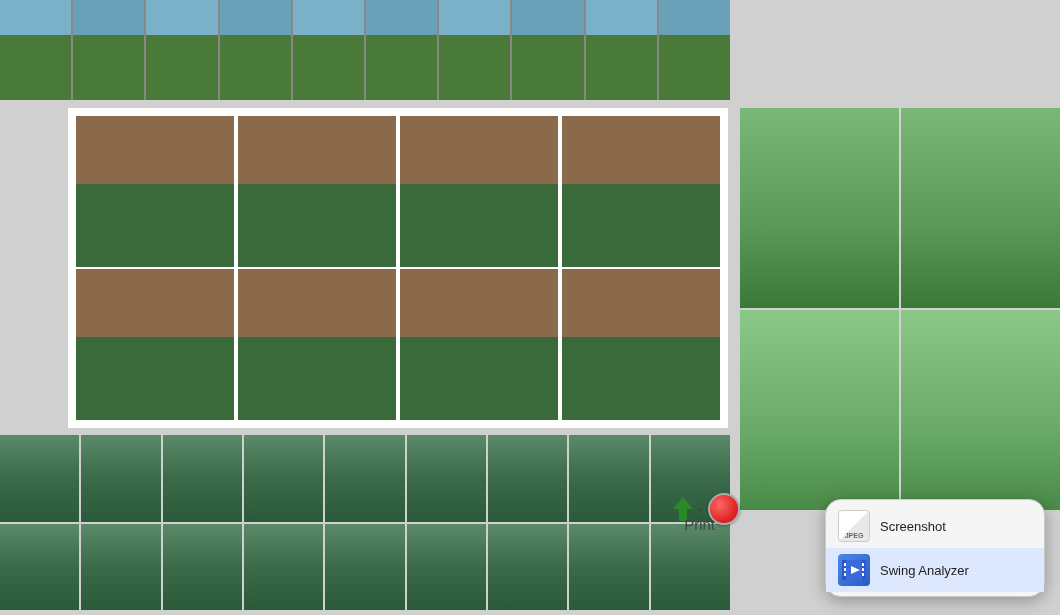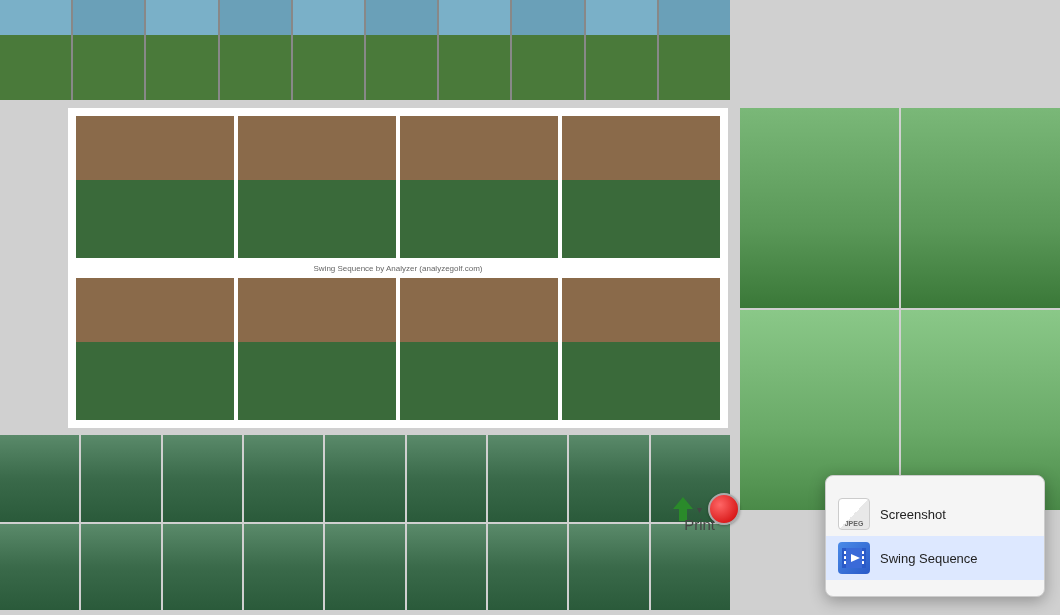--- a/index.html
+++ b/index.html
@@ -149,23 +149,23 @@
     }
 
     
     .dropdown-menu {
       position: absolute;
       bottom: 20px;
       right: 0px;
       width: 200px;
       background: #f5f5f5;
       border: 1px solid #ccc;
-      border-radius: 8px;
+      border-radius: 16px;
       box-shadow: 0 4px 16px rgba(0,0,0,0.3);
-      padding: 16px 0;
+      padding: 4px 0;
       z-index: 100;
     }
 
     .menu-item {
       display: flex;
       align-items: center;
       padding: 6px 12px;
       gap: 10px;
       cursor: pointer;
       font-size: 13px;
@@ -349,23 +349,20 @@
       <div class="indoor-frame">
         <div class="indoor-wall"></div>
         <div class="indoor-floor"></div>
       </div>
       <div class="indoor-frame">
         <div class="indoor-wall"></div>
         <div class="indoor-floor"></div>
       </div>
     </div>
 
-    <div class="caption-bar">
-      <span class="caption-text">Swing Sequence by Analyzer (analyzegolf.com)</span>
-    </div>
 
     <div class="indoor-row">
       <div class="indoor-frame">
         <div class="indoor-wall"></div>
         <div class="indoor-floor"></div>
       </div>
       <div class="indoor-frame">
         <div class="indoor-wall"></div>
         <div class="indoor-floor"></div>
       </div>
@@ -452,17 +449,17 @@
           <rect x="22" y="4" width="4" height="20" fill="#2a5ac8"></rect>
           <rect x="4" y="7" width="2" height="3" rx="0.5" fill="#fff"></rect>
           <rect x="4" y="12" width="2" height="3" rx="0.5" fill="#fff"></rect>
           <rect x="4" y="17" width="2" height="3" rx="0.5" fill="#fff"></rect>
           <rect x="22" y="7" width="2" height="3" rx="0.5" fill="#fff"></rect>
           <rect x="22" y="12" width="2" height="3" rx="0.5" fill="#fff"></rect>
           <rect x="22" y="17" width="2" height="3" rx="0.5" fill="#fff"></rect>
           <polygon points="11,10 20,14 11,18" fill="#fff"></polygon>
         </svg>
       </div>
-      <span>Swing Sequence</span>
+      <span>Swing Analyzer</span>
     </div>
   </div>
 
 </div>
 
 </body></html>

